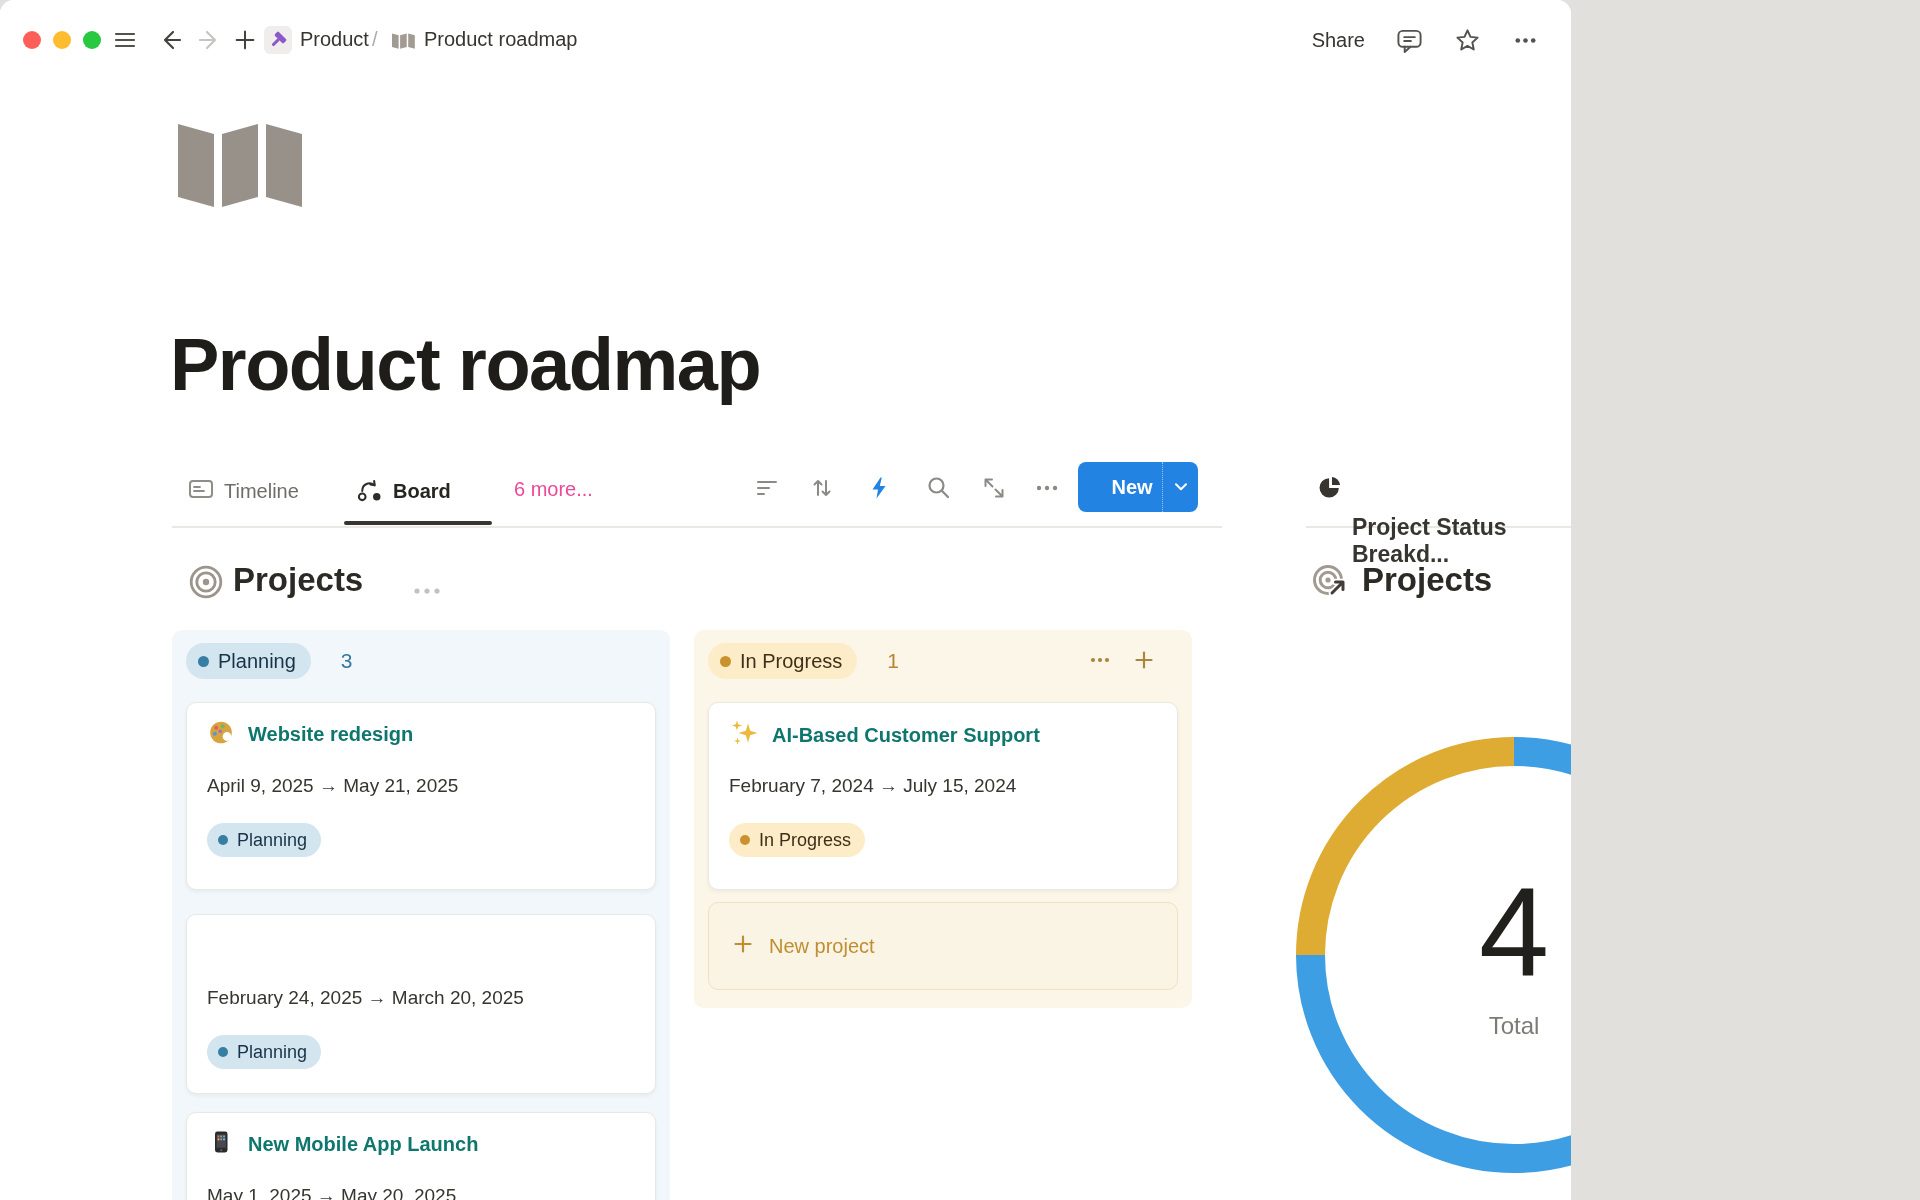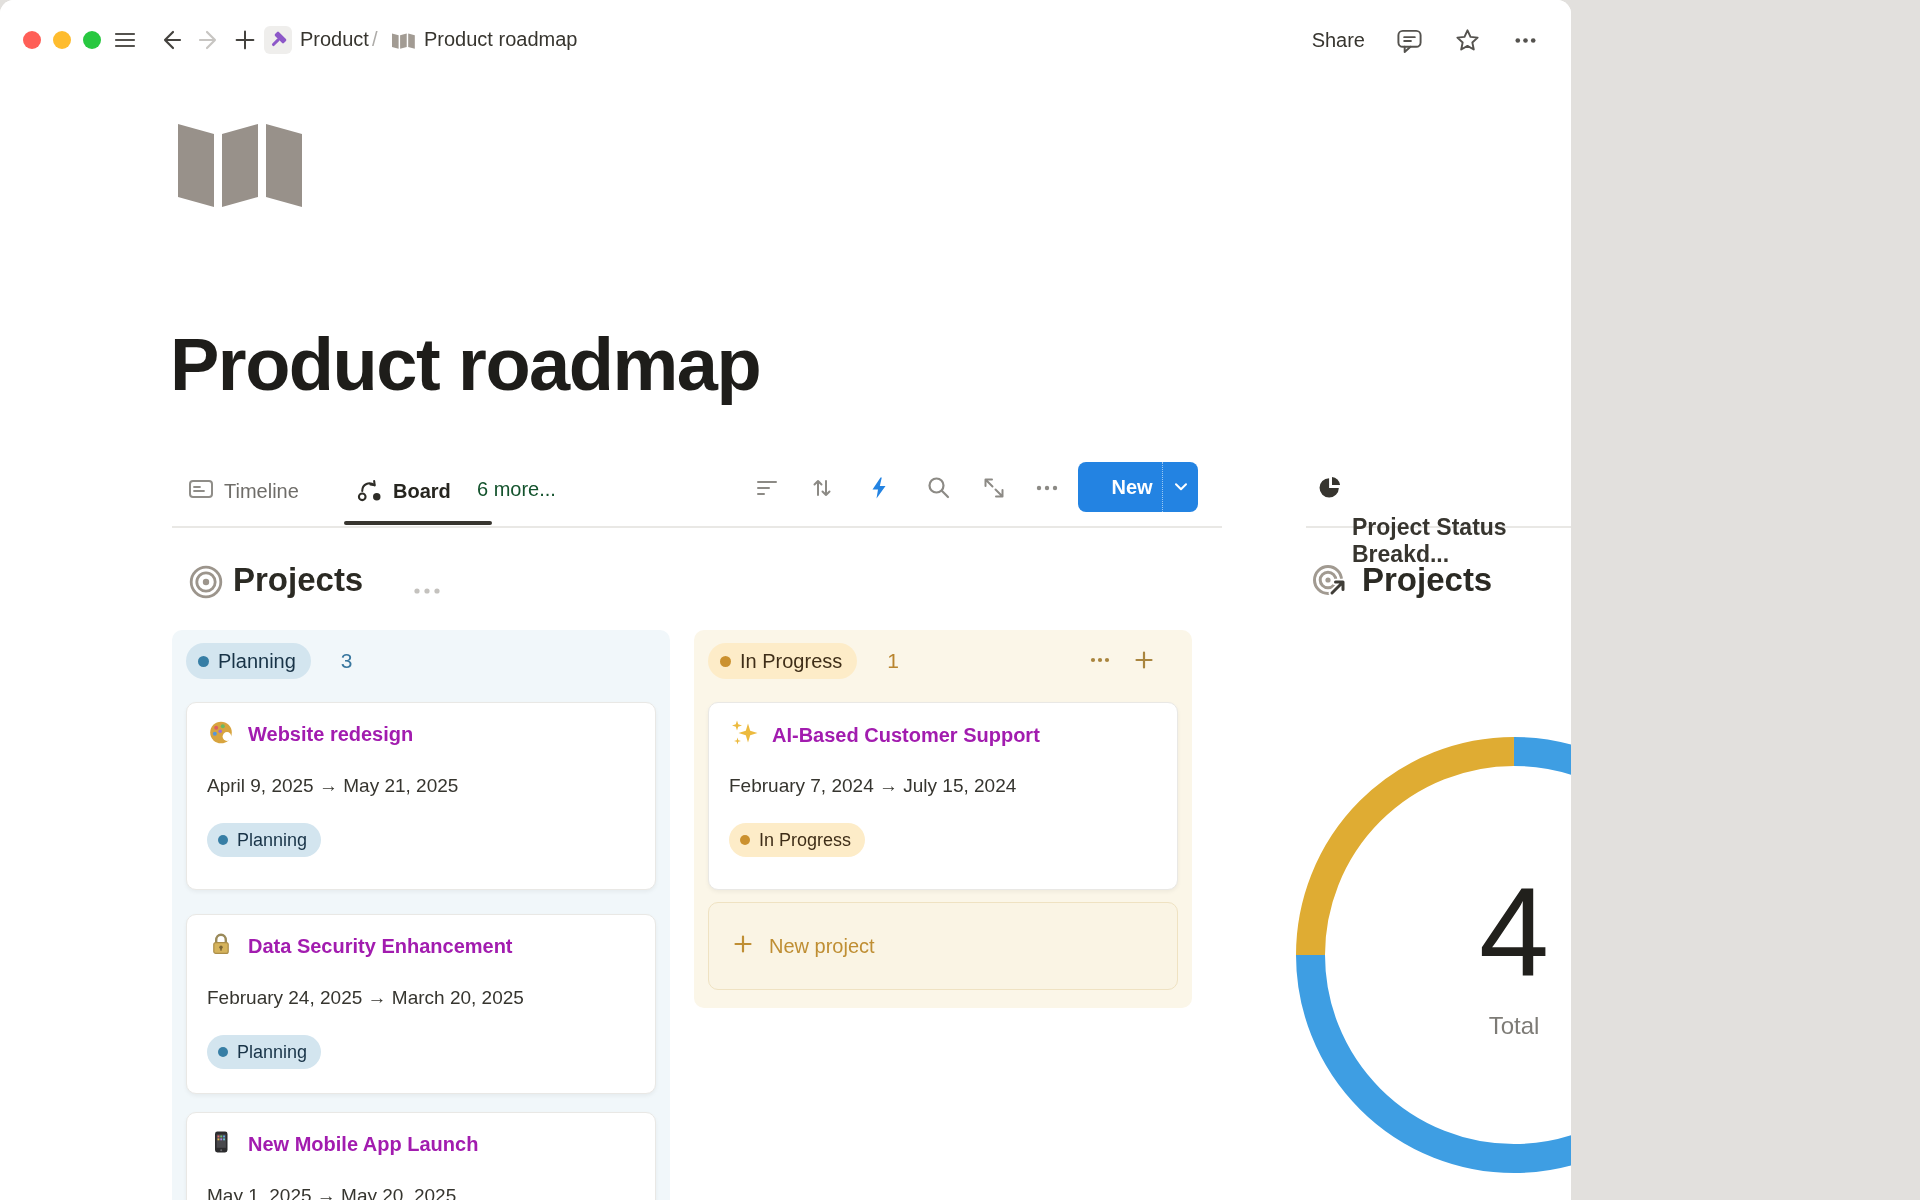--- a/index.html
+++ b/index.html
@@ -31,21 +31,21 @@
   .page-icon{position:absolute;left:178px;top:112px;width:125px;height:95px;}
   .page-title{position:absolute;left:170px;top:322px;font-size:74px;font-weight:700;color:#1e1d1a;letter-spacing:-1.5px;margin:0;}
 
   
   .tab{position:absolute;top:474px;display:flex;align-items:center;gap:10px;height:34px;}
   .tab.timeline{left:188px;color:#6f6d69;}
   .tab.board{left:356px;color:#26251f;font-weight:700;}
   .tab .tlabel{font-size:20px;}
   .tab.timeline .tlabel{font-weight:500;}
   .tab-underline{position:absolute;left:344px;top:521px;width:148px;height:4px;background:#37352f;border-radius:2px;}
-  .more-views{position:absolute;left:477px;top:478px;font-size:20px;color:#14532d;}
+  .more-views{position:absolute;left:514px;top:478px;font-size:20px;color:#ec4899;}
   .tool-ic{position:absolute;top:475px;width:26px;height:26px;display:flex;align-items:center;justify-content:center;color:#8c8a85;}
   .f-filter{left:754px;} .f-sort{left:809px;} .f-bolt{left:866px;} .f-search{left:926px;} .f-expand{left:981px;} .f-dots{left:1034px;}
   .new-btn{position:absolute;left:1078px;top:462px;width:120px;height:50px;border-radius:8px;background:#2383e2;display:flex;align-items:stretch;color:#fff;}
   .new-btn .main{flex:1;display:flex;align-items:center;justify-content:center;font-size:20px;font-weight:700;padding-left:24px;}
   .new-btn .dd{width:36px;display:flex;align-items:center;justify-content:center;border-left:1px dotted rgba(255,255,255,.55);}
 
   .divider{position:absolute;top:526px;height:2px;background:#e9e8e5;}
   .divider.left{left:172px;width:1050px;}
   .divider.right{left:1306px;width:478px;}
 
@@ -71,21 +71,21 @@
   .pill.yellow{background:#fdecc8;color:#3f2e18;}
   .pill.yellow .dot{background:#cb912f;}
   .col-count{margin-left:30px;font-size:21px;font-weight:500;}
   .col-count.blue{color:#39779f;}
   .col-count.yellow{color:#b9852f;}
   .col-controls{position:absolute;right:36px;top:14px;height:36px;display:flex;align-items:center;gap:20px;color:#a9853e;}
 
   
   .card{position:absolute;width:470px;background:#fff;border:1px solid #e9e8e5;border-radius:10px;box-shadow:0 2px 4px rgba(15,15,15,.05);}
   .card-title-row{position:absolute;left:20px;top:15px;display:flex;align-items:center;gap:13px;}
-  .card-title{font-size:20px;font-weight:700;color:#a21caf;white-space:nowrap;}
+  .card-title{font-size:20px;font-weight:700;color:#0f766e;white-space:nowrap;}
   .card-date{position:absolute;left:20px;top:72px;font-size:19px;color:#36352f;white-space:nowrap;}
   .card-tag{position:absolute;left:20px;top:120px;display:inline-flex;align-items:center;gap:9px;height:34px;border-radius:17px;padding:0 14px 0 11px;font-size:18px;font-weight:500;}
   .card-tag .dot{width:10px;height:10px;border-radius:50%;}
   .card-tag.blue{background:#d3e5ef;color:#183347;}
   .card-tag.blue .dot{background:#377ea5;}
   .card-tag.yellow{background:#fdecc8;color:#3f2e18;}
   .card-tag.yellow .dot{background:#cb912f;}
   .card.c1{left:186px;top:702px;height:188px;}
   .card.c2{left:186px;top:914px;height:180px;}
   .card.c3{left:186px;top:1112px;height:186px;}
@@ -344,31 +344,20 @@
       <span class="card-title">Website redesign</span>
     </div>
     <div class="card-date">April 9, 2025 → May 21, 2025</div>
     <span class="card-tag blue">
         <span class="dot"></span>
         <span>Planning</span>
       </span>
   </div>
 
   <div class="card c2">
-    <div class="card-title-row">
-      <span>
-        <svg width="28" height="28" viewBox="0 0 28 28">
-            <path d="M9.2 13 V10.2 C9.2 7 11.2 4.8 14 4.8 C16.8 4.8 18.8 7 18.8 10.2 V13" stroke="#9a8a5a" stroke-width="2.4" fill="none"></path>
-            <rect x="6.8" y="12.6" width="14.4" height="10.8" rx="2" fill="#d5b35c" stroke="#ab8d48" stroke-width="1.2"></rect>
-            <circle cx="14" cy="17.2" r="1.7" fill="#7c6534"></circle>
-            <rect x="13.2" y="17.6" width="1.6" height="3" fill="#7c6534"></rect>
-          </svg>
-      </span>
-      <span class="card-title">Data Security Enhancement</span>
-    </div>
     <div class="card-date">February 24, 2025 → March 20, 2025</div>
     <span class="card-tag blue">
         <span class="dot"></span>
         <span>Planning</span>
       </span>
   </div>
 
   <div class="card c3">
     <div class="card-title-row">
       <span>

